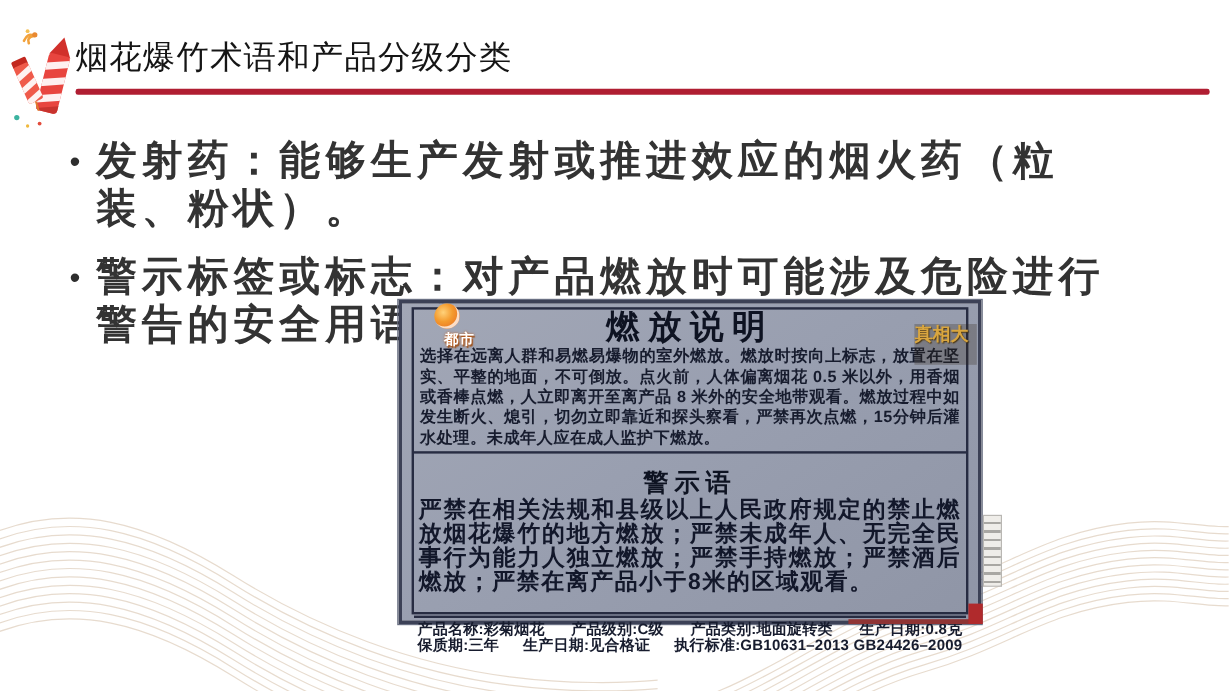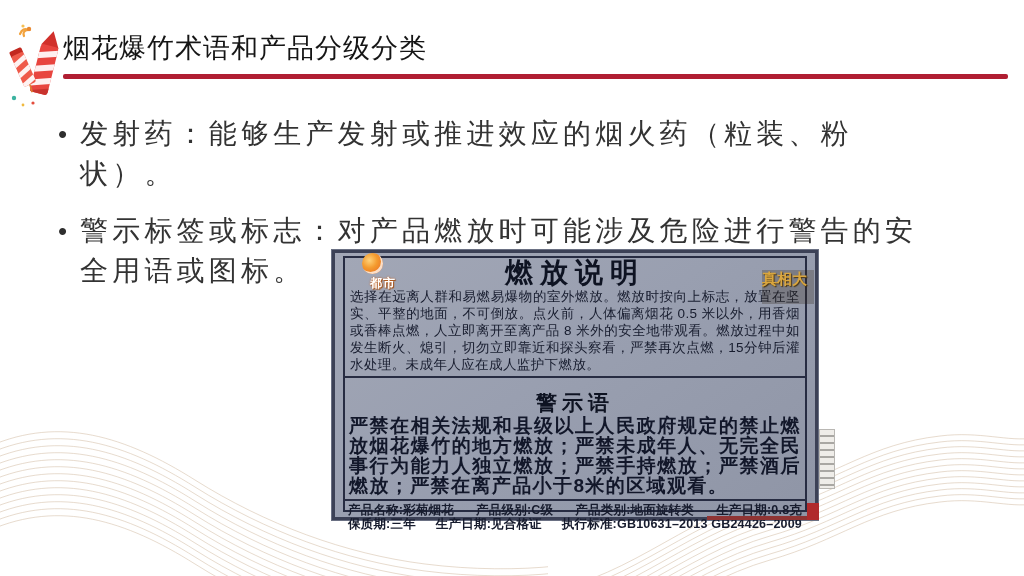--- a/index.html
+++ b/index.html
@@ -28,22 +28,22 @@
   }
 
   
   .bullets{position:absolute;left:58px;top:114px;width:905px;}
   .bullet{display:flex;align-items:flex-start;margin-bottom:17px;}
   .bullet .dot{
     width:22px;flex:0 0 22px;color:#2e2e2e;font-size:26px;line-height:40px;
   }
   .bullet p{
     margin:0;max-width:866px;
-    font-size:28px;line-height:40px;letter-spacing:4.2px;
-    color:#333333;font-weight:400;
+    font-size:34px;line-height:40px;letter-spacing:4.2px;
+    color:#333333;font-weight:700;
   }
 
   
   .label-photo{
     position:absolute;left:332px;top:250px;width:486px;height:270px;margin:0;
     background:linear-gradient(145deg,#a2a7b6 0%,#999fb0 45%,#8f95a6 100%);
     border:3px solid #3c4156;box-sizing:border-box;
     box-shadow:0 0 0 1px #6a7083;
   }
   .inner-frame{
@@ -52,25 +52,25 @@
     color:#13172a;
     display:flex;flex-direction:column;
   }
   .sec-heading{
     margin:1px 0 0 0;text-align:center;font-weight:bold;color:#0e1322;
   }
   .h-instructions{font-size:28px;letter-spacing:7px;line-height:28px;}
   .h-warning{font-size:21px;letter-spacing:5px;line-height:25px;margin-top:11px;}
   .instructions-body{
     margin:1px 5px 2px 5px;
-    font-size:13.5px;font-weight:400;line-height:17px;letter-spacing:0.4px;
+    font-size:13.5px;font-weight:700;line-height:17px;letter-spacing:0.4px;
     text-align:justify;color:#171c2e;
   }
   .warning-body{
-    margin:1px 4px 2px 4px;
+    margin:1px 4px 16px 4px;
     font-size:19px;font-weight:bold;line-height:20px;letter-spacing:1.4px;
     text-align:justify;color:#12172a;
   }
   .divider{border:none;border-top:2px solid #272c42;margin:1px 0;width:100%;}
   .product-info{
     padding:1px 3px 0 3px;font-size:12.5px;font-weight:bold;color:#171c2e;
     letter-spacing:0.2px;
   }
   .product-info .row{display:flex;justify-content:space-between;line-height:14px;}
 

